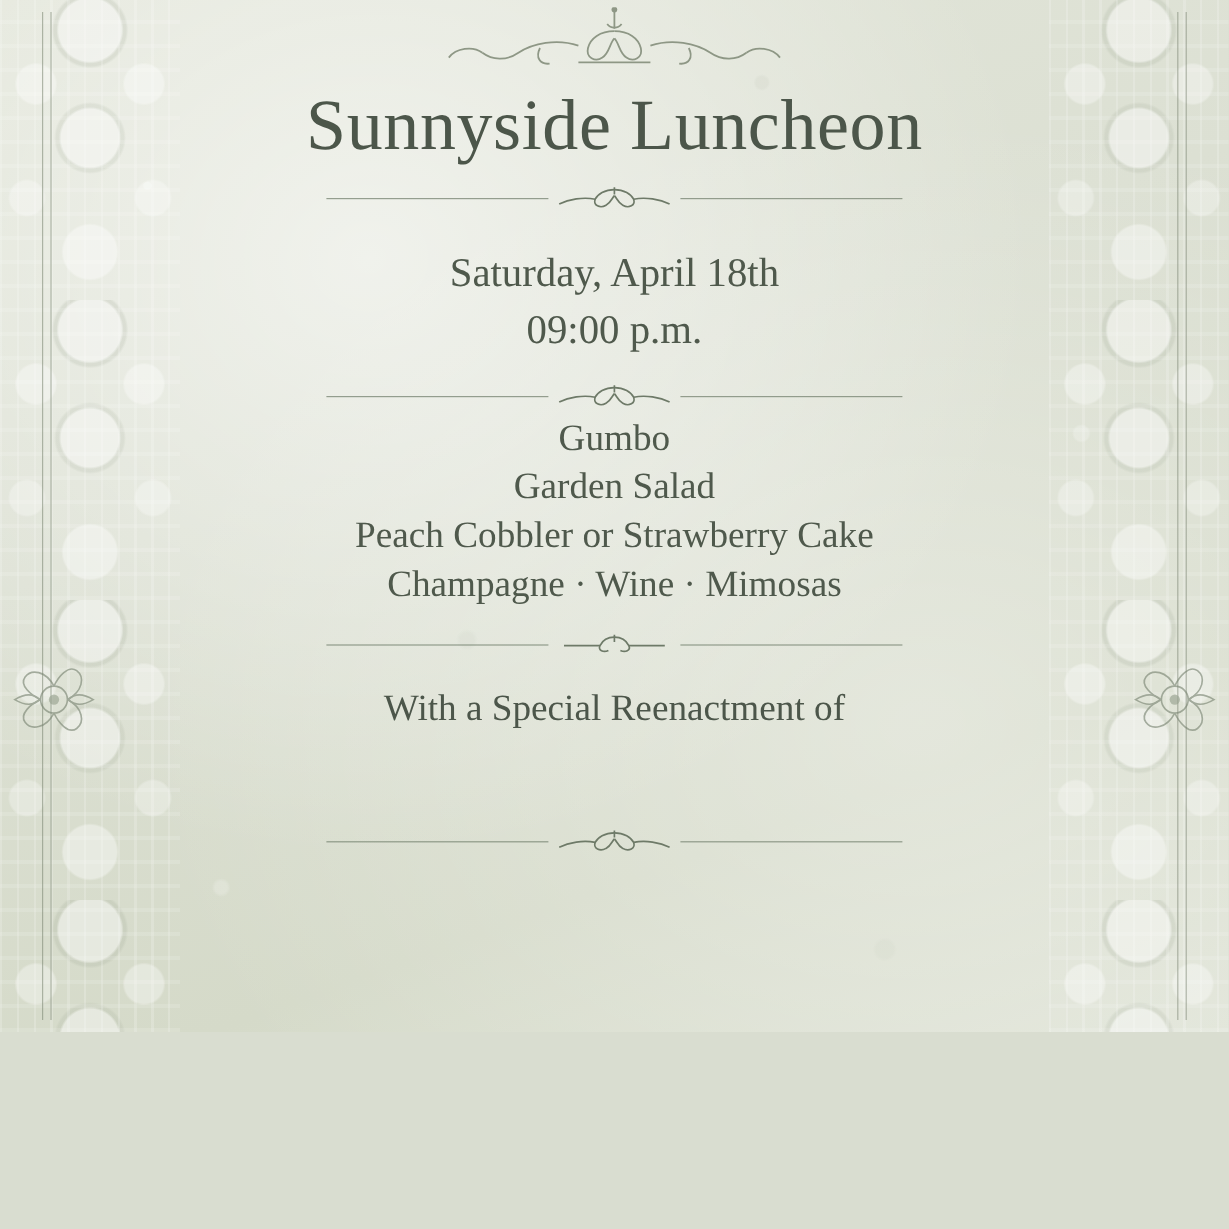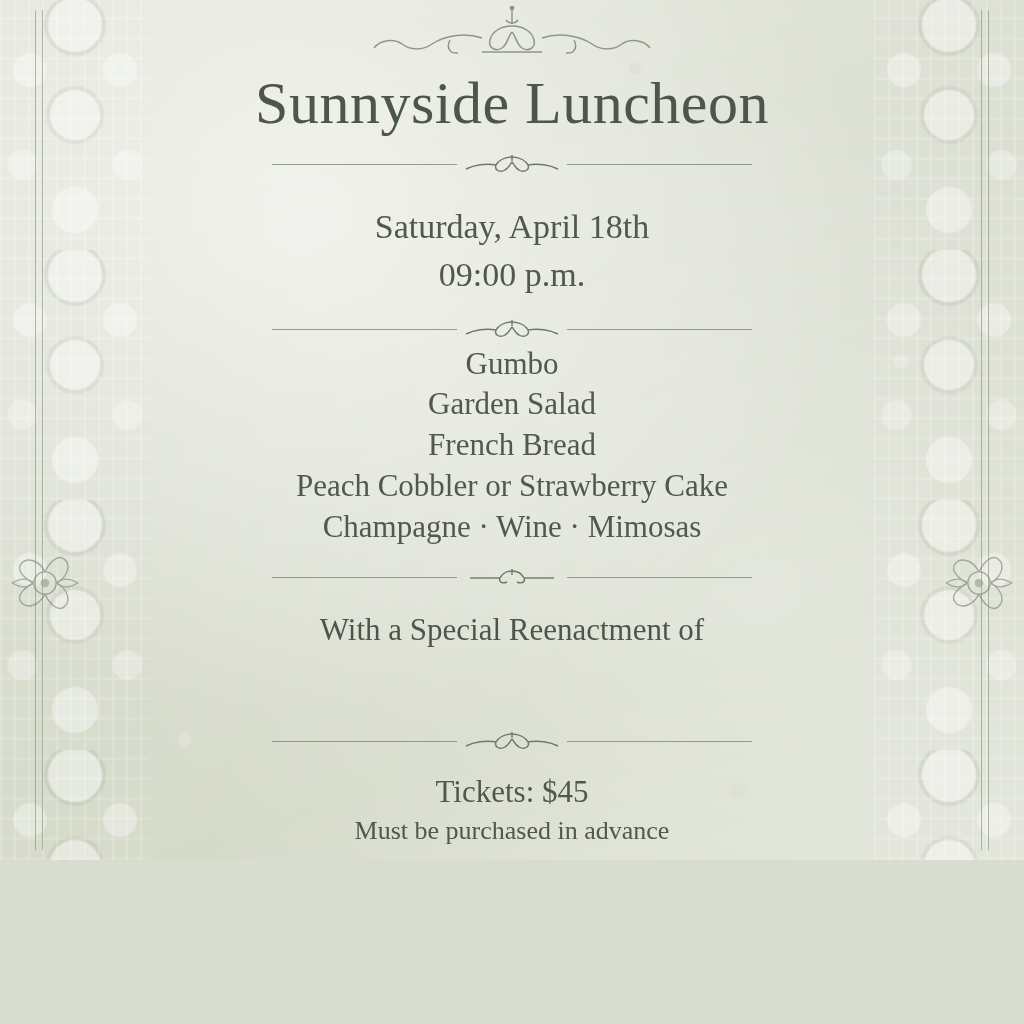--- a/index.html
+++ b/index.html
@@ -311,21 +311,20 @@
           <path d="M76 14 C86 12 98 14 106 18"></path>
           <path d="M60 4 L60 10"></path>
         </g>
       </svg>
     </div>
 
 
     <ul class="menu-list">
       <li>Gumbo</li>
       <li>Garden Salad</li>
-      <li>French Bread</li>
       <li>Peach Cobbler or Strawberry Cake</li>
       <li>Champagne · Wine · Mimosas</li>
     </ul>
 
     <div class="divider">
       <span class="line left"></span>
       <span class="line right"></span>
       <svg width="120" height="26" viewBox="0 0 120 26">
         <g fill="none" stroke="#6e7a68" stroke-width="1.4">
           <path d="M60 7 C54 7 50 10 48 14 C46 18 51 20 55 18"></path>
@@ -349,19 +348,15 @@
         <g fill="none" stroke="#6e7a68" stroke-width="1.4">
           <path d="M60 6 C52 6 46 10 44 14 C42 19 48 22 53 19 C57 17 58 13 60 11"></path>
           <path d="M60 6 C68 6 74 10 76 14 C78 19 72 22 67 19 C63 17 62 13 60 11"></path>
           <path d="M44 14 C34 12 22 14 14 18"></path>
           <path d="M76 14 C86 12 98 14 106 18"></path>
           <path d="M60 4 L60 10"></path>
         </g>
       </svg>
     </div>
 
-    <p class="tickets">
-      <span>Tickets: $45</span>
-      <span class="note">Must be purchased in advance</span>
-    </p>
 
   </div>
 </div>
 
 </body></html>

